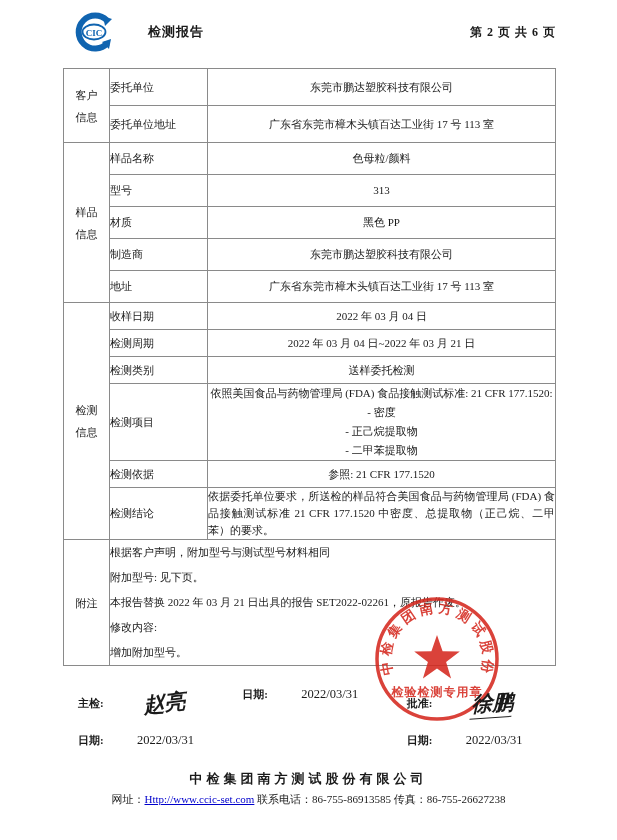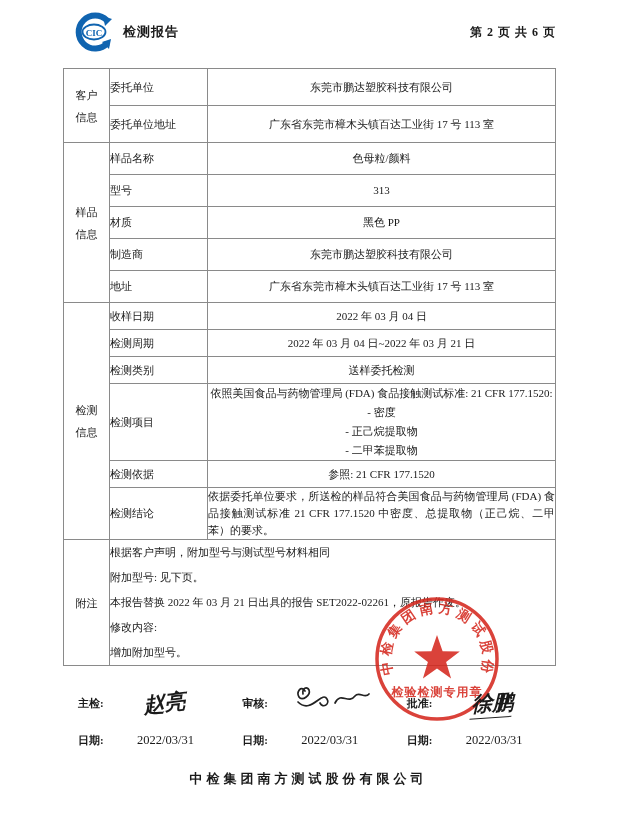--- a/index.html
+++ b/index.html
@@ -6,21 +6,21 @@
   body{
     width:617px;height:840px;background:#ffffff;position:relative;
     font-family:"Liberation Serif","DejaVu Serif",serif;color:#1a1a1a;
   }
   
   .header{
     display:flex;align-items:center;
     padding:18px 61px 0 72px;height:46px;box-sizing:border-box;
   }
   .logo{width:44px;height:44px;flex:0 0 auto;}
-  .hdr-title{font-weight:bold;font-size:13px;margin-left:7px;letter-spacing:1px;}
+  .hdr-title{font-weight:bold;font-size:13px;margin-left:32px;letter-spacing:1px;}
   .hdr-no{font-weight:bold;font-size:12px;margin-left:58px;white-space:nowrap;}
   .hdr-page{font-weight:bold;font-size:12px;margin-left:auto;white-space:nowrap;letter-spacing:1px;}
   
   table.report{
     border-collapse:collapse;margin:22px auto 0 63px;width:493px;table-layout:fixed;
   }
   table.report td{
     border:1px solid #8a8a8a;font-size:11px;vertical-align:middle;
     padding:0;overflow:hidden;
   }
@@ -169,40 +169,37 @@
     <div class="sig-line">
       <span class="sig-label">主检:</span>
       <span class="sig-val"><span class="sig-name">赵亮</span></span>
     </div>
     <div class="date-line">
       <span class="sig-label">日期:</span>
       <span class="date-val">2022/03/31</span>
     </div>
   </div>
   <div class="sig-col">
-    <div class="sig-line">
-      <span class="sig-label">审核:</span>
-      <span class="sig-val">
-        <svg width="82" height="36" viewBox="0 0 82 36">
-          <path d="M16 8 C12 2 7 9 10 14 C13 19 22 12 20 7 C18 3 13 5 14 11 M9 19 C22 32 33 7 38 16 C41 21 34 26 31 20 M46 20 C52 8 59 22 66 13 C70 8 76 16 80 11" stroke="#222222" fill="none" stroke-width="1.7" stroke-linecap="round"></path>
-        </svg>
-      </span>
-    </div>
     <div class="date-line">
       <span class="sig-label">日期:</span>
       <span class="date-val">2022/03/31</span>
     </div>
   </div>
   <div class="sig-col">
     <div class="sig-line">
       <span class="sig-label">批准:</span>
       <span class="sig-val"><span class="sig-name approver">徐鹏</span></span>
     </div>
     <div class="date-line">
       <span class="sig-label">日期:</span>
       <span class="date-val">2022/03/31</span>
     </div>
   </div>
 </div>
 
 <div class="footer">
   <div class="f-company">中检集团南方测试股份有限公司</div>
+  <div class="f-line">
+    <span>网址：</span><a class="f-link" href="#">Http://www.ccic-set.com</a>
+    <span>联系电话：86-755-86913585</span>
+    <span>传真：86-755-26627238</span>
+  </div>
 </div>
 
 </body></html>

